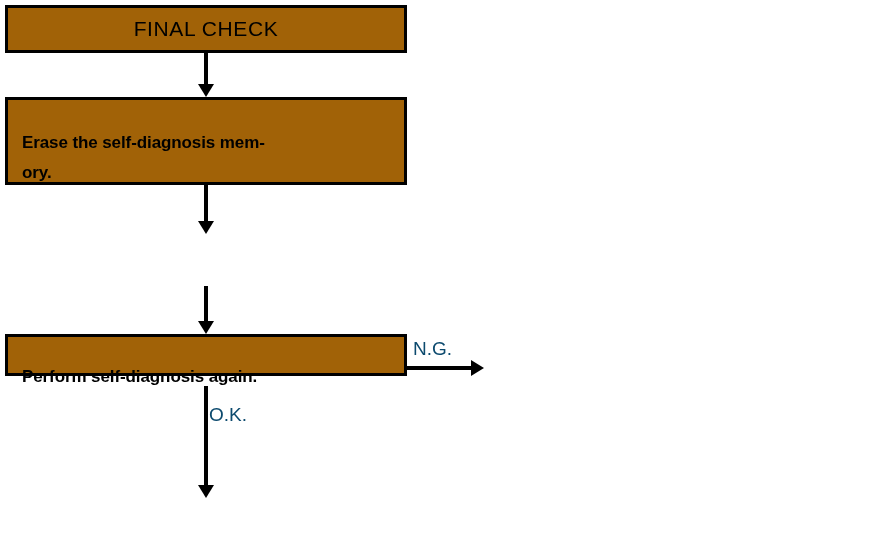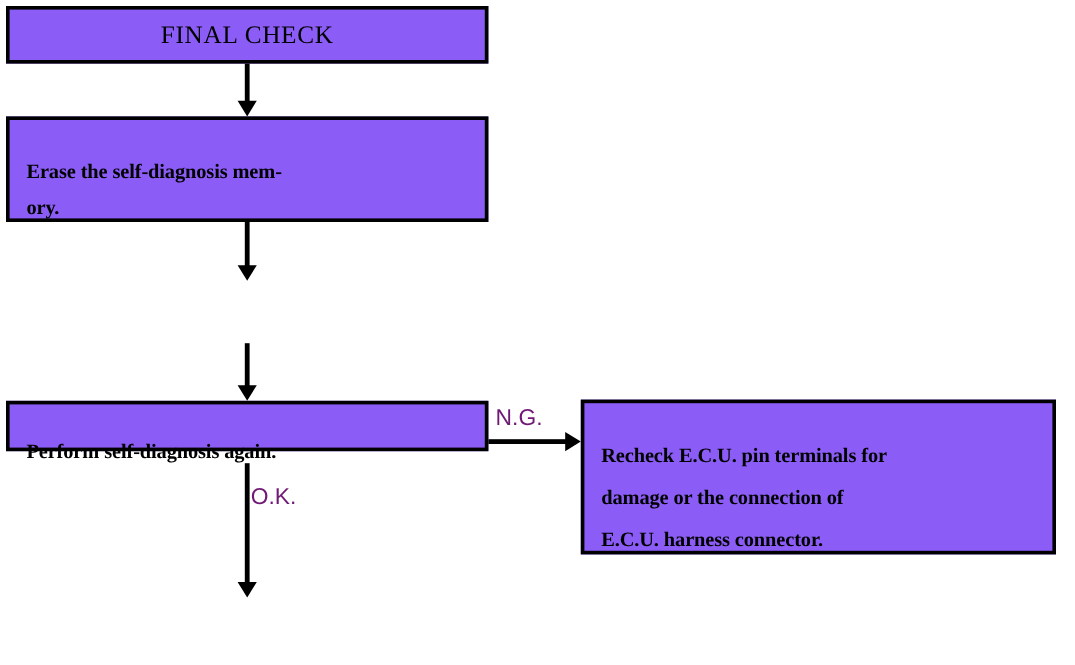--- a/index.html
+++ b/index.html
@@ -12,22 +12,21 @@
     width: 896px;
     height: 554px;
     background: #ffffff;
     font-family: "Liberation Sans", sans-serif;
     overflow: hidden;
   }
   .box {
     position: absolute;
     box-sizing: border-box;
     border: 3px solid #000000;
-    background: #8b5cf6;
-    font-family: Liberation Serif, serif;
+    background: #a16207;
   }
   .box-text {
     position: absolute;
     color: #000000;
     white-space: pre-line;
   }
   
   .title-box .box-text {
     left: 0;
     right: 0;
@@ -80,21 +79,21 @@
     position: absolute;
     top: -8px;
     width: 0;
     height: 0;
     border-top: 8px solid transparent;
     border-bottom: 8px solid transparent;
     border-left: 13px solid #000000;
   }
   .branch-label {
     position: absolute;
-    color: #701a75;
+    color: #0c4a6e;
     font-size: 19px;
     font-weight: 400;
     letter-spacing: 0px;
     white-space: nowrap;
   }
 </style>
 </head>
 <body>
 
 <div id="canvas">
@@ -133,20 +132,15 @@
     <div class="head" style="left:64px;"></div>
   </div>
   <div class="branch-label" style="left:413px; top:338px;">N.G.</div>
 
   <div class="v-arrow" style="left:206px; top:386px; height:112px;">
     <div class="shaft" style="height:100px;"></div>
     <div class="head" style="top:99px;"></div>
   </div>
   <div class="branch-label" style="left:209px; top:390px;margin-top:14px;">O.K.</div>
 
-  <div class="box step-box" style="left:484px; top:333px; width:396px; height:129px;">
-    <div class="box-text" style="left:14px; top:12px; right:8px; line-height:35px;">Recheck E.C.U. pin terminals for
-damage or the connection of
-E.C.U. harness connector.</div>
-  </div>
 
 
 </div>
 
 </body></html>

